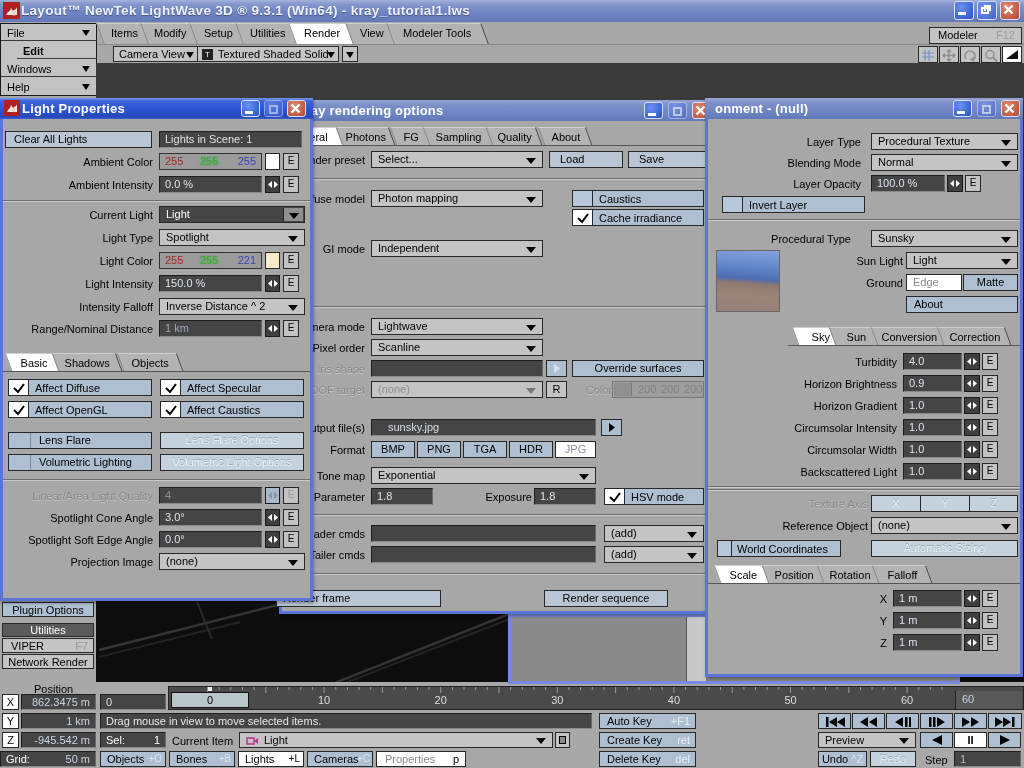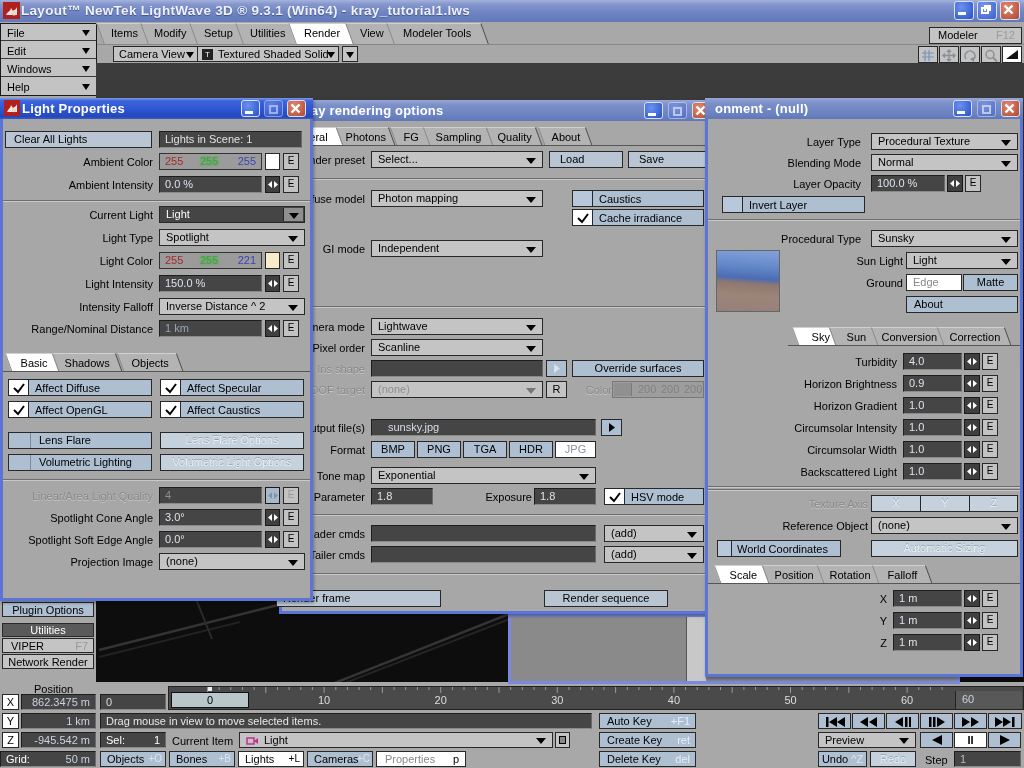--- a/index.html
+++ b/index.html
@@ -79,21 +79,21 @@
       </div>
 </div>
 
 <div class="abs" style="left:0;top:22px;width:1024px;height:40px;background:#a8a8a8;"></div>
 
 <div class="abs" style="left:0;top:23px;width:97px;height:73px;background:#c3c3c3;border:1px solid #1a1a1a;">
  <div class="abs" style="left:0;top:0;width:100%;height:17px;border-bottom:1px solid #3a3a3a;">
         <span class="abs" style="left:6px;top:3px;">File</span>
         <span class="abs" style="left:81px;top:6px;border:4px solid transparent;border-top:6px solid #000;border-bottom:none;"></span>
       </div>
- <div class="abs" style="left:0;top:18px;width:100%;height:17px;border-bottom:1px solid #3a3a3a;">
+ <div class="abs" style="left:16px;top:18px;width:100%;height:17px;border-bottom:1px solid #3a3a3a;font-weight:bold;">
         <span class="abs" style="left:6px;top:3px;">Edit</span>
         <span class="abs" style="left:81px;top:6px;border:4px solid transparent;border-top:6px solid #000;border-bottom:none;"></span>
       </div>
  <div class="abs" style="left:0;top:36px;width:100%;height:17px;border-bottom:1px solid #3a3a3a;">
         <span class="abs" style="left:6px;top:3px;">Windows</span>
         <span class="abs" style="left:81px;top:6px;border:4px solid transparent;border-top:6px solid #000;border-bottom:none;"></span>
       </div>
  <div class="abs" style="left:0;top:54px;width:100%;height:17px;">
         <span class="abs" style="left:6px;top:3px;">Help</span>
         <span class="abs" style="left:81px;top:6px;border:4px solid transparent;border-top:6px solid #000;border-bottom:none;"></span>
@@ -478,21 +478,21 @@
             <path d="M4 0 L0 3.5 L4 7 Z M6 0 L10 3.5 L6 7 Z" fill="currentColor"></path>
           </svg>
         </div>
   <div class="E" style="left:257px;top:56px;height:17px;">E</div>
   <div class="chk off" style="left:14px;top:77px;width:143px;height:17px;">
           <div class="bx"></div>
           <div class="tx" style="top:1px;">Invert Layer</div>
         </div>
   <div class="sep" style="top:100px;"></div>
 
-  <div class="lb" style="left:53px;top:113px;width:100px;">Procedural Type</div>
+  <div class="lb" style="left:53px;top:113px;width:100px;text-align:center;">Procedural Type</div>
   <div class="drop" style="left:163px;top:111px;width:147px;height:17px;">Sunsky</div>
   <div class="abs" style="left:8px;top:131px;width:64px;height:62px;border:1px solid #666;background:linear-gradient(184deg,#84a2da 0%,#6286c8 28%,#4d6cb2 46%,#8f7870 54%,#9c8478 72%,#95807a 100%);"></div>
   <div class="lb" style="left:95px;top:135px;width:100px;">Sun Light</div>
   <div class="drop" style="left:198px;top:133px;width:112px;height:17px;">Light</div>
   <div class="lb" style="left:95px;top:157px;width:100px;">Ground</div>
   <div class="gb" style="left:198px;top:155px;width:56px;height:17px;background:#fff;color:#888;text-align:left;padding-left:6px;">Edge</div>
   <div class="bb" style="left:255px;top:155px;width:55px;height:17px;">Matte</div>
   <div class="bb" style="left:198px;top:177px;width:112px;height:17px;text-align:left;padding-left:7px;">About</div>
 
   <div class="tab on" style="left:87px;top:208px;width:50px;height:18px;"><i>Sky</i></div>

